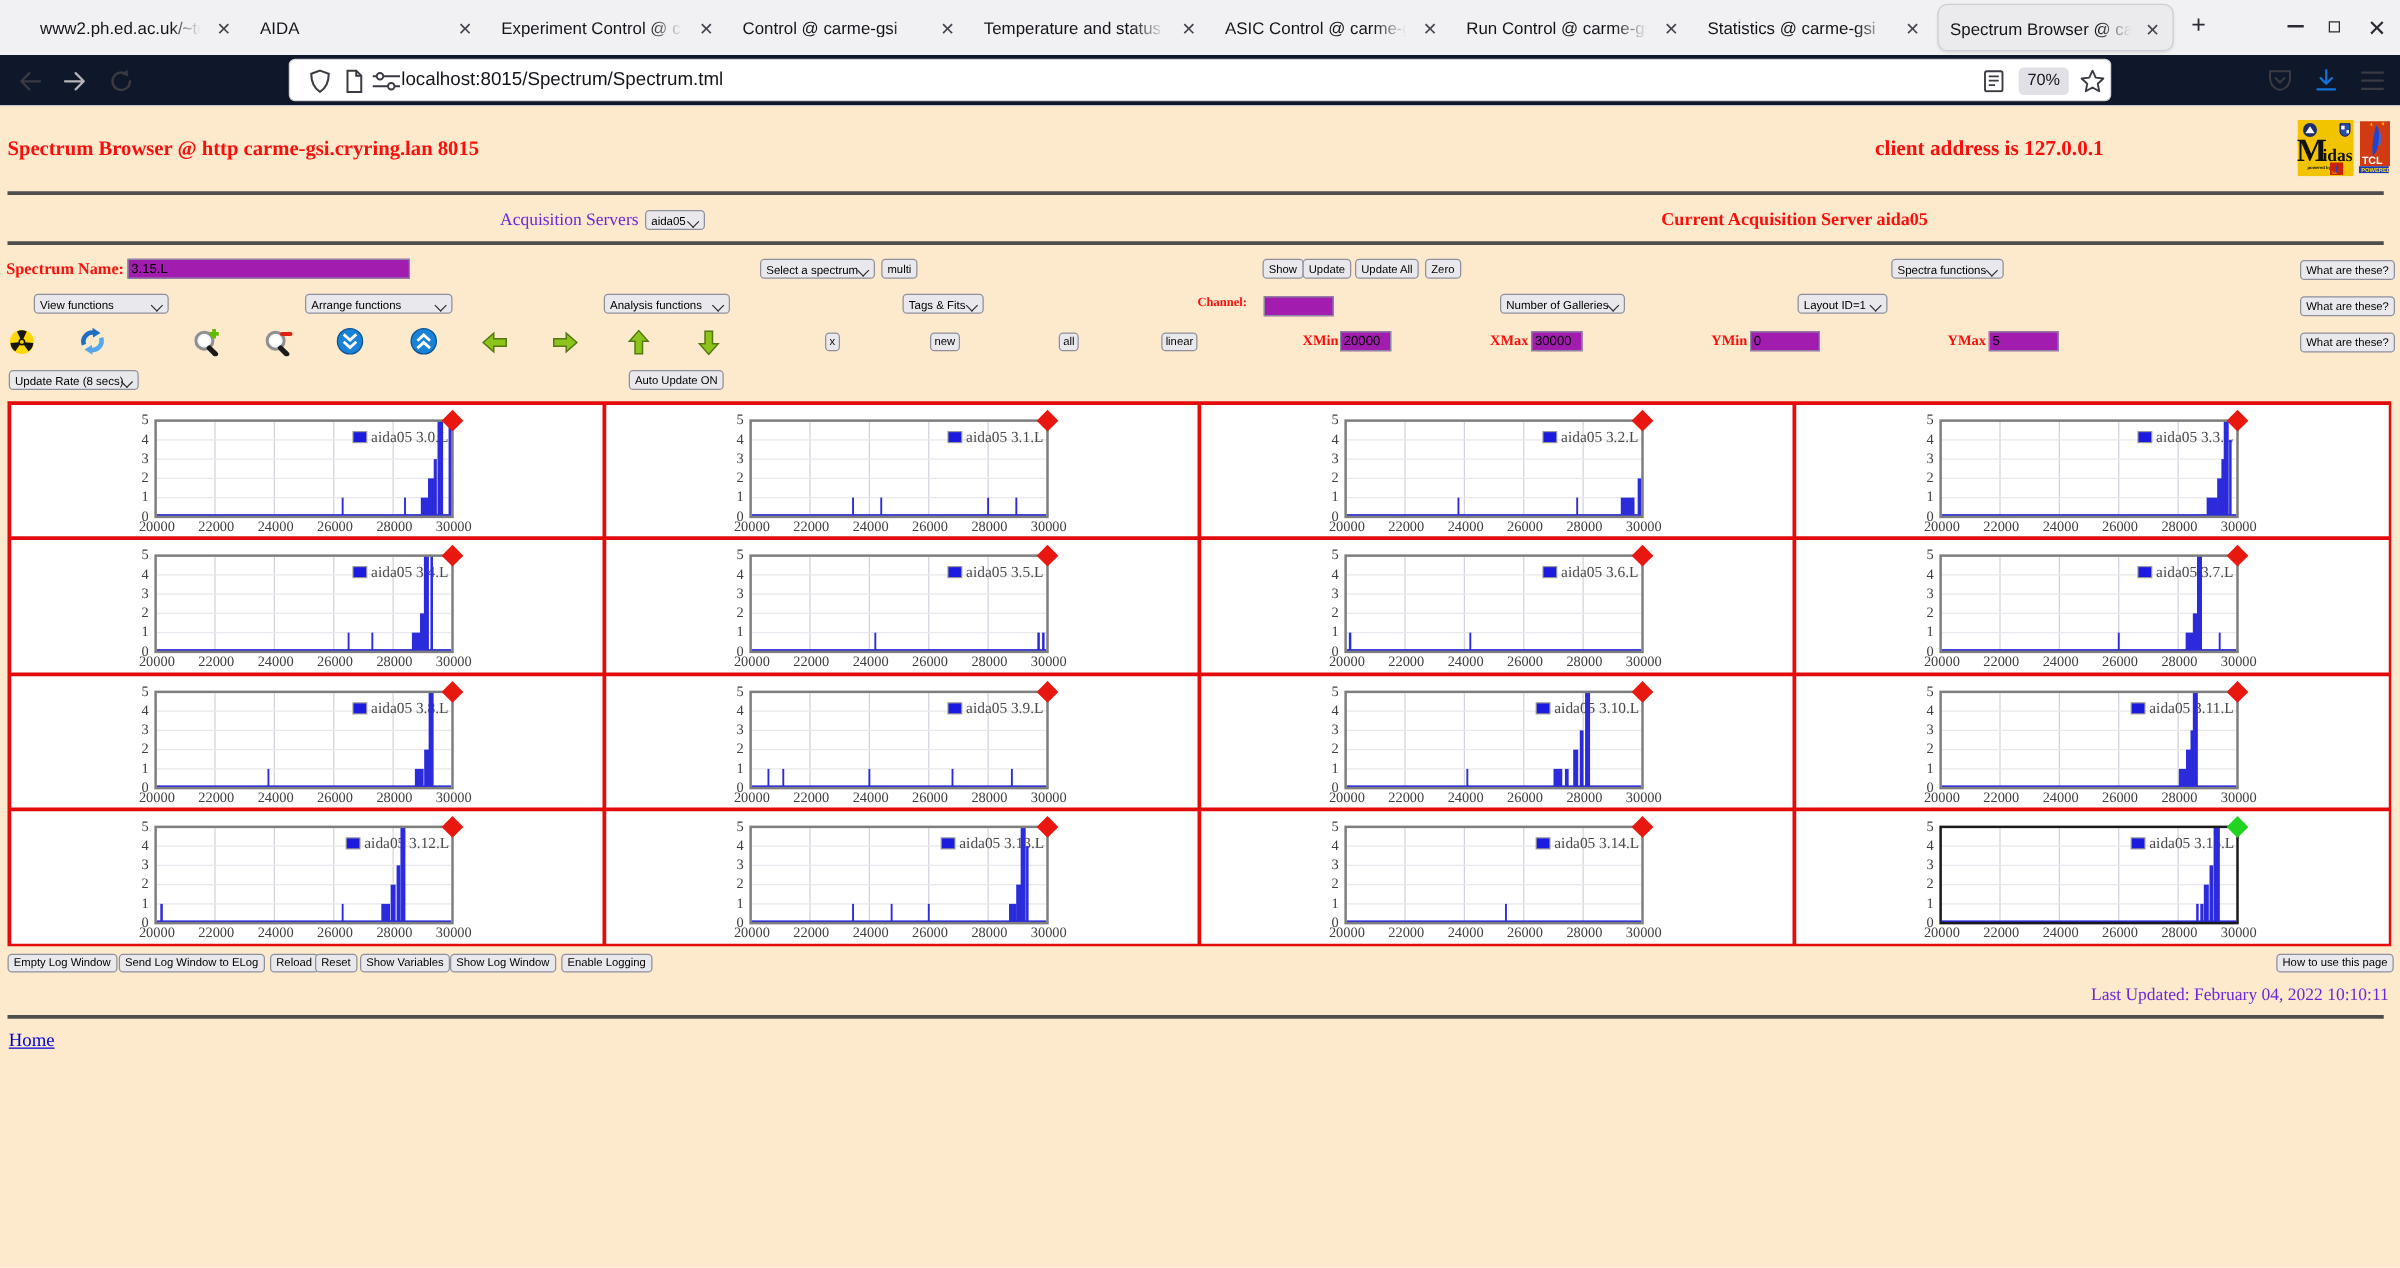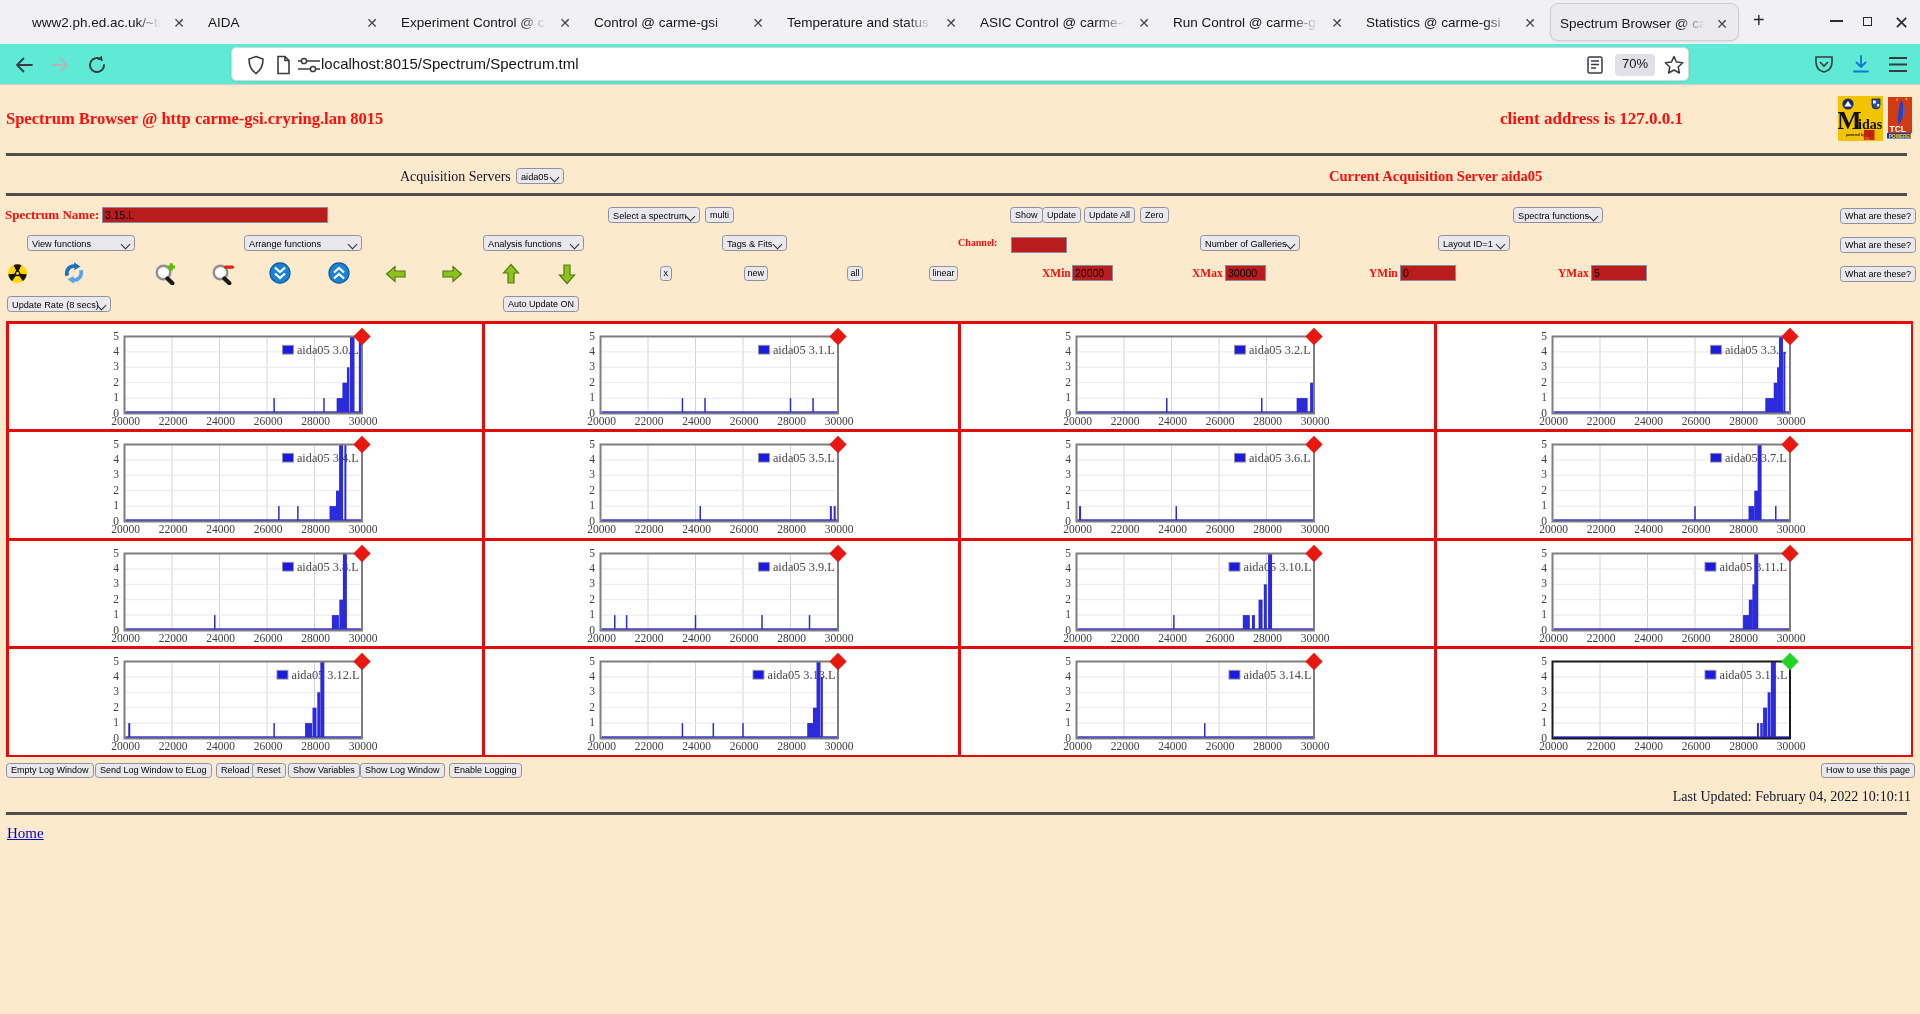--- a/index.html
+++ b/index.html
@@ -3,34 +3,34 @@
 <meta charset="utf-8">
 <style>
 * { margin:0; padding:0; box-sizing:border-box; }
 html,body { width:1920px; height:1014px; overflow:hidden; font-family:"Liberation Sans", sans-serif; }
 #tabbar { position:absolute; left:0; top:0; width:1920px; height:44px; background:#f1f1f4; }
 .tab { position:absolute; top:3px; height:38px; width:189px; }
 .tab .tt { position:absolute; left:9px; top:12px; font-size:13.5px; color:#15141a; white-space:nowrap; overflow:hidden; width:148px;
   -webkit-mask-image:linear-gradient(90deg,#000 80%,transparent 98%); mask-image:linear-gradient(90deg,#000 80%,transparent 98%);}
 .tab .tx { position:absolute; right:10px; top:12px; font-size:14px; color:#44444c; }
 .tab.active { background:#ebebee; border:1px solid #cdcdd3; border-radius:8px; box-shadow:0 1px 2px rgba(0,0,0,.08); }
-#navbar { position:absolute; left:0; top:44px; width:1920px; height:41px; background:#5eead4; border-bottom:1px solid #ccccd0; }
+#navbar { position:absolute; left:0; top:44px; width:1920px; height:41px; background:#0f172a; border-bottom:1px solid #ccccd0; }
 .navico { position:absolute; top:0; color:#3a3a42; }
 #urlbox { position:absolute; left:231px; top:3px; width:1458px; height:34px; background:#fff; border:1px solid #d4d4da; border-radius:5px; box-shadow:0 1px 3px rgba(0,0,0,.07);}
 #urltext { position:absolute; left:89px; top:7px; font-size:15px; color:#15141a; }
 #urltext .dim { color:#15141a; }
 #zoomchip { position:absolute; left:1383px; top:6px; height:22px; padding:2px 7px; background:#e0e0e6; border-radius:4px; font-size:13px; color:#15141a;}
 #page { position:absolute; left:0; top:85px; width:1920px; height:929px; background:#fde9cb; }
-.rs { font-family:"Liberation Serif", serif; color:#0f172a; position:absolute; }
+.rs { font-family:"Liberation Serif", serif; color:#6d28d9; position:absolute; }
 .rsb { font-family:"Liberation Serif", serif; color:#fb0f0c; font-weight:bold; position:absolute; }
 .hr { position:absolute; left:6px; width:1901px; height:2.5px; background:#4e4e4e; }
 .btn { position:absolute; font-family:"Liberation Sans",sans-serif; font-size:9px; color:#000; background:#e9e9ed; border:1px solid #8f8f9d; border-radius:3.5px; height:16px; line-height:13px; padding:1px 4px; white-space:nowrap; text-align:center; }
 .sel { position:absolute; font-family:"Liberation Sans",sans-serif; font-size:9.2px; color:#000; background:#e9e9ed; border:1px solid #8f8f9d; border-radius:3.5px; height:16px; line-height:13px; padding:1.5px 14px 1px 4px; white-space:nowrap; overflow:hidden; }
 .sel:after { content:""; position:absolute; right:5px; top:4.5px; width:6px; height:6px; border-right:1.7px solid #2b2b33; border-bottom:1.7px solid #2b2b33; transform:rotate(45deg); }
-.inp { position:absolute; background:#b91c1c; border:1.5px solid #8a8a9e; font-family:"Liberation Sans",sans-serif; font-size:10.5px; color:#000; padding:0 2px; height:16px; }
+.inp { position:absolute; background:#a21caf; border:1.5px solid #8a8a9e; font-family:"Liberation Sans",sans-serif; font-size:10.5px; color:#000; padding:0 2px; height:16px; }
 .ico { position:absolute; }
 #grid { position:absolute; left:6px; top:236px; width:1907px; height:436px; background:#e30b0b; display:grid; grid-template-columns:repeat(4,1fr); grid-template-rows:repeat(4,1fr); gap:3px; padding:2.5px; }
 .cell { background:#fff; position:relative; overflow:hidden; }
 a.home { position:absolute; font-family:"Liberation Serif", serif; color:#0000dd; text-decoration:underline; font-size:15px; }
 </style>
 </head>
 <body>
 <div id="tabbar">
   <div class="tab" style="left:6px">
       <span class="tt" style="left:26px;width:131px">www2.ph.ed.ac.uk/~td</span>

